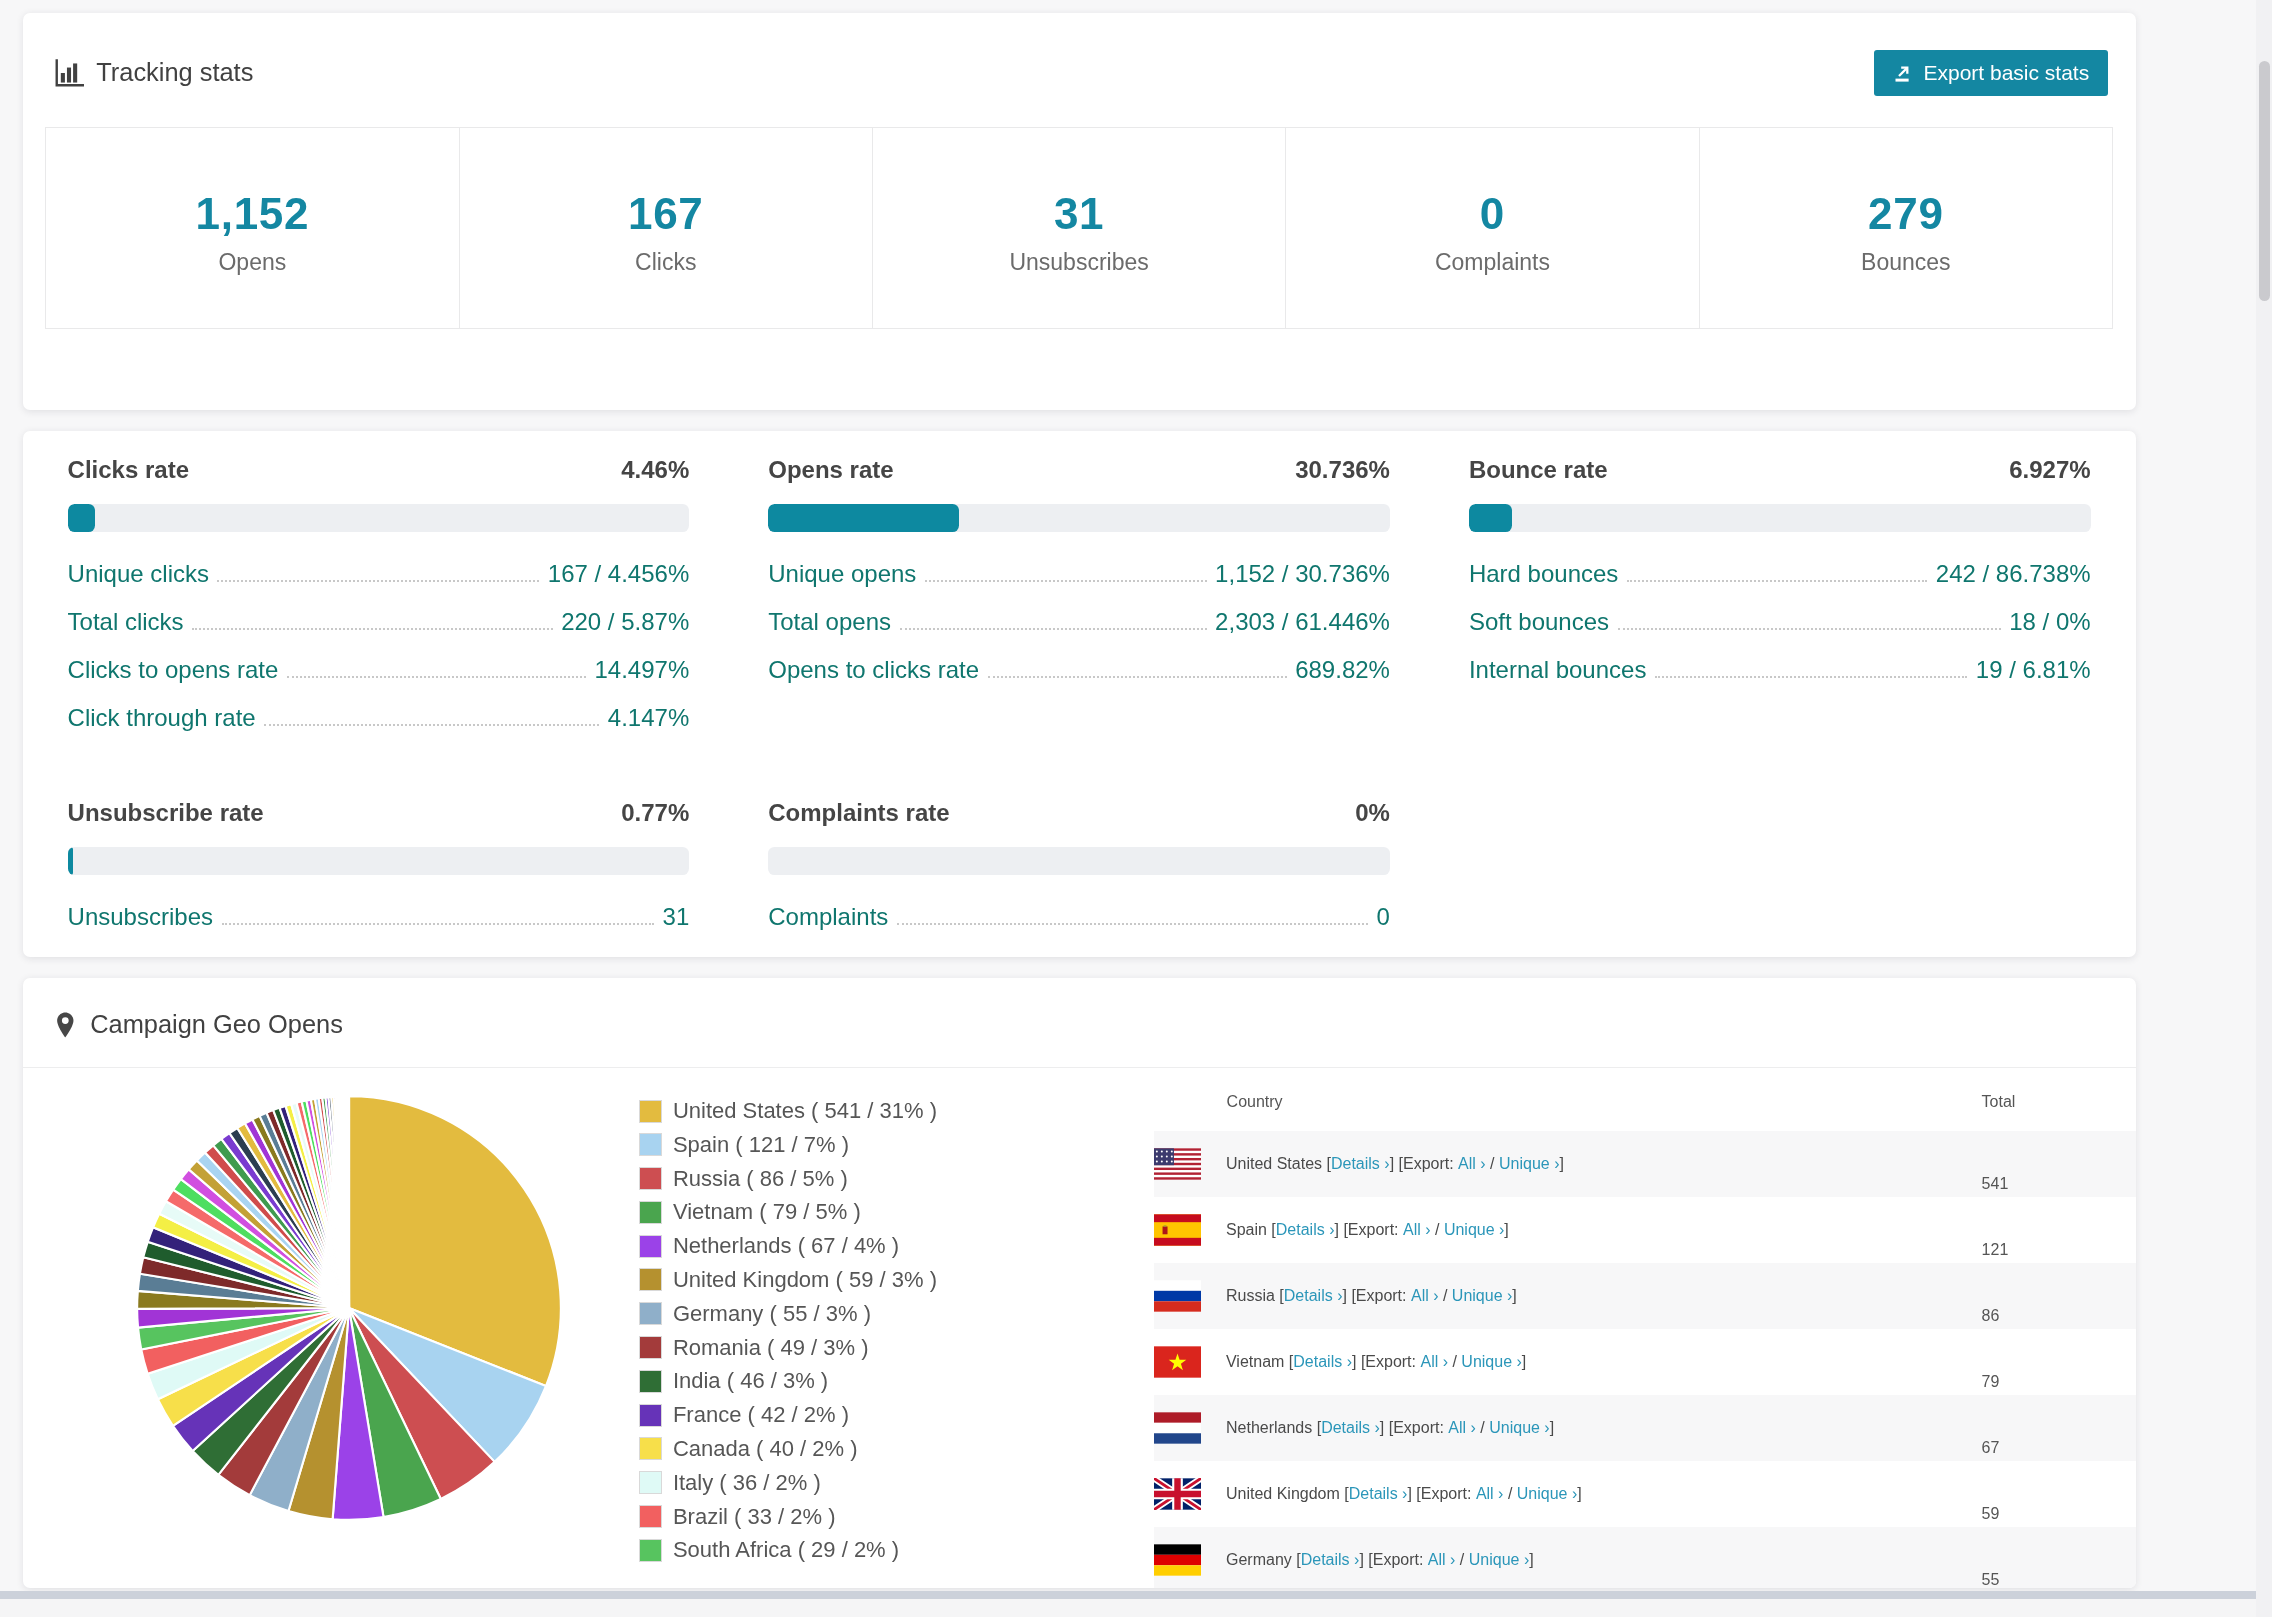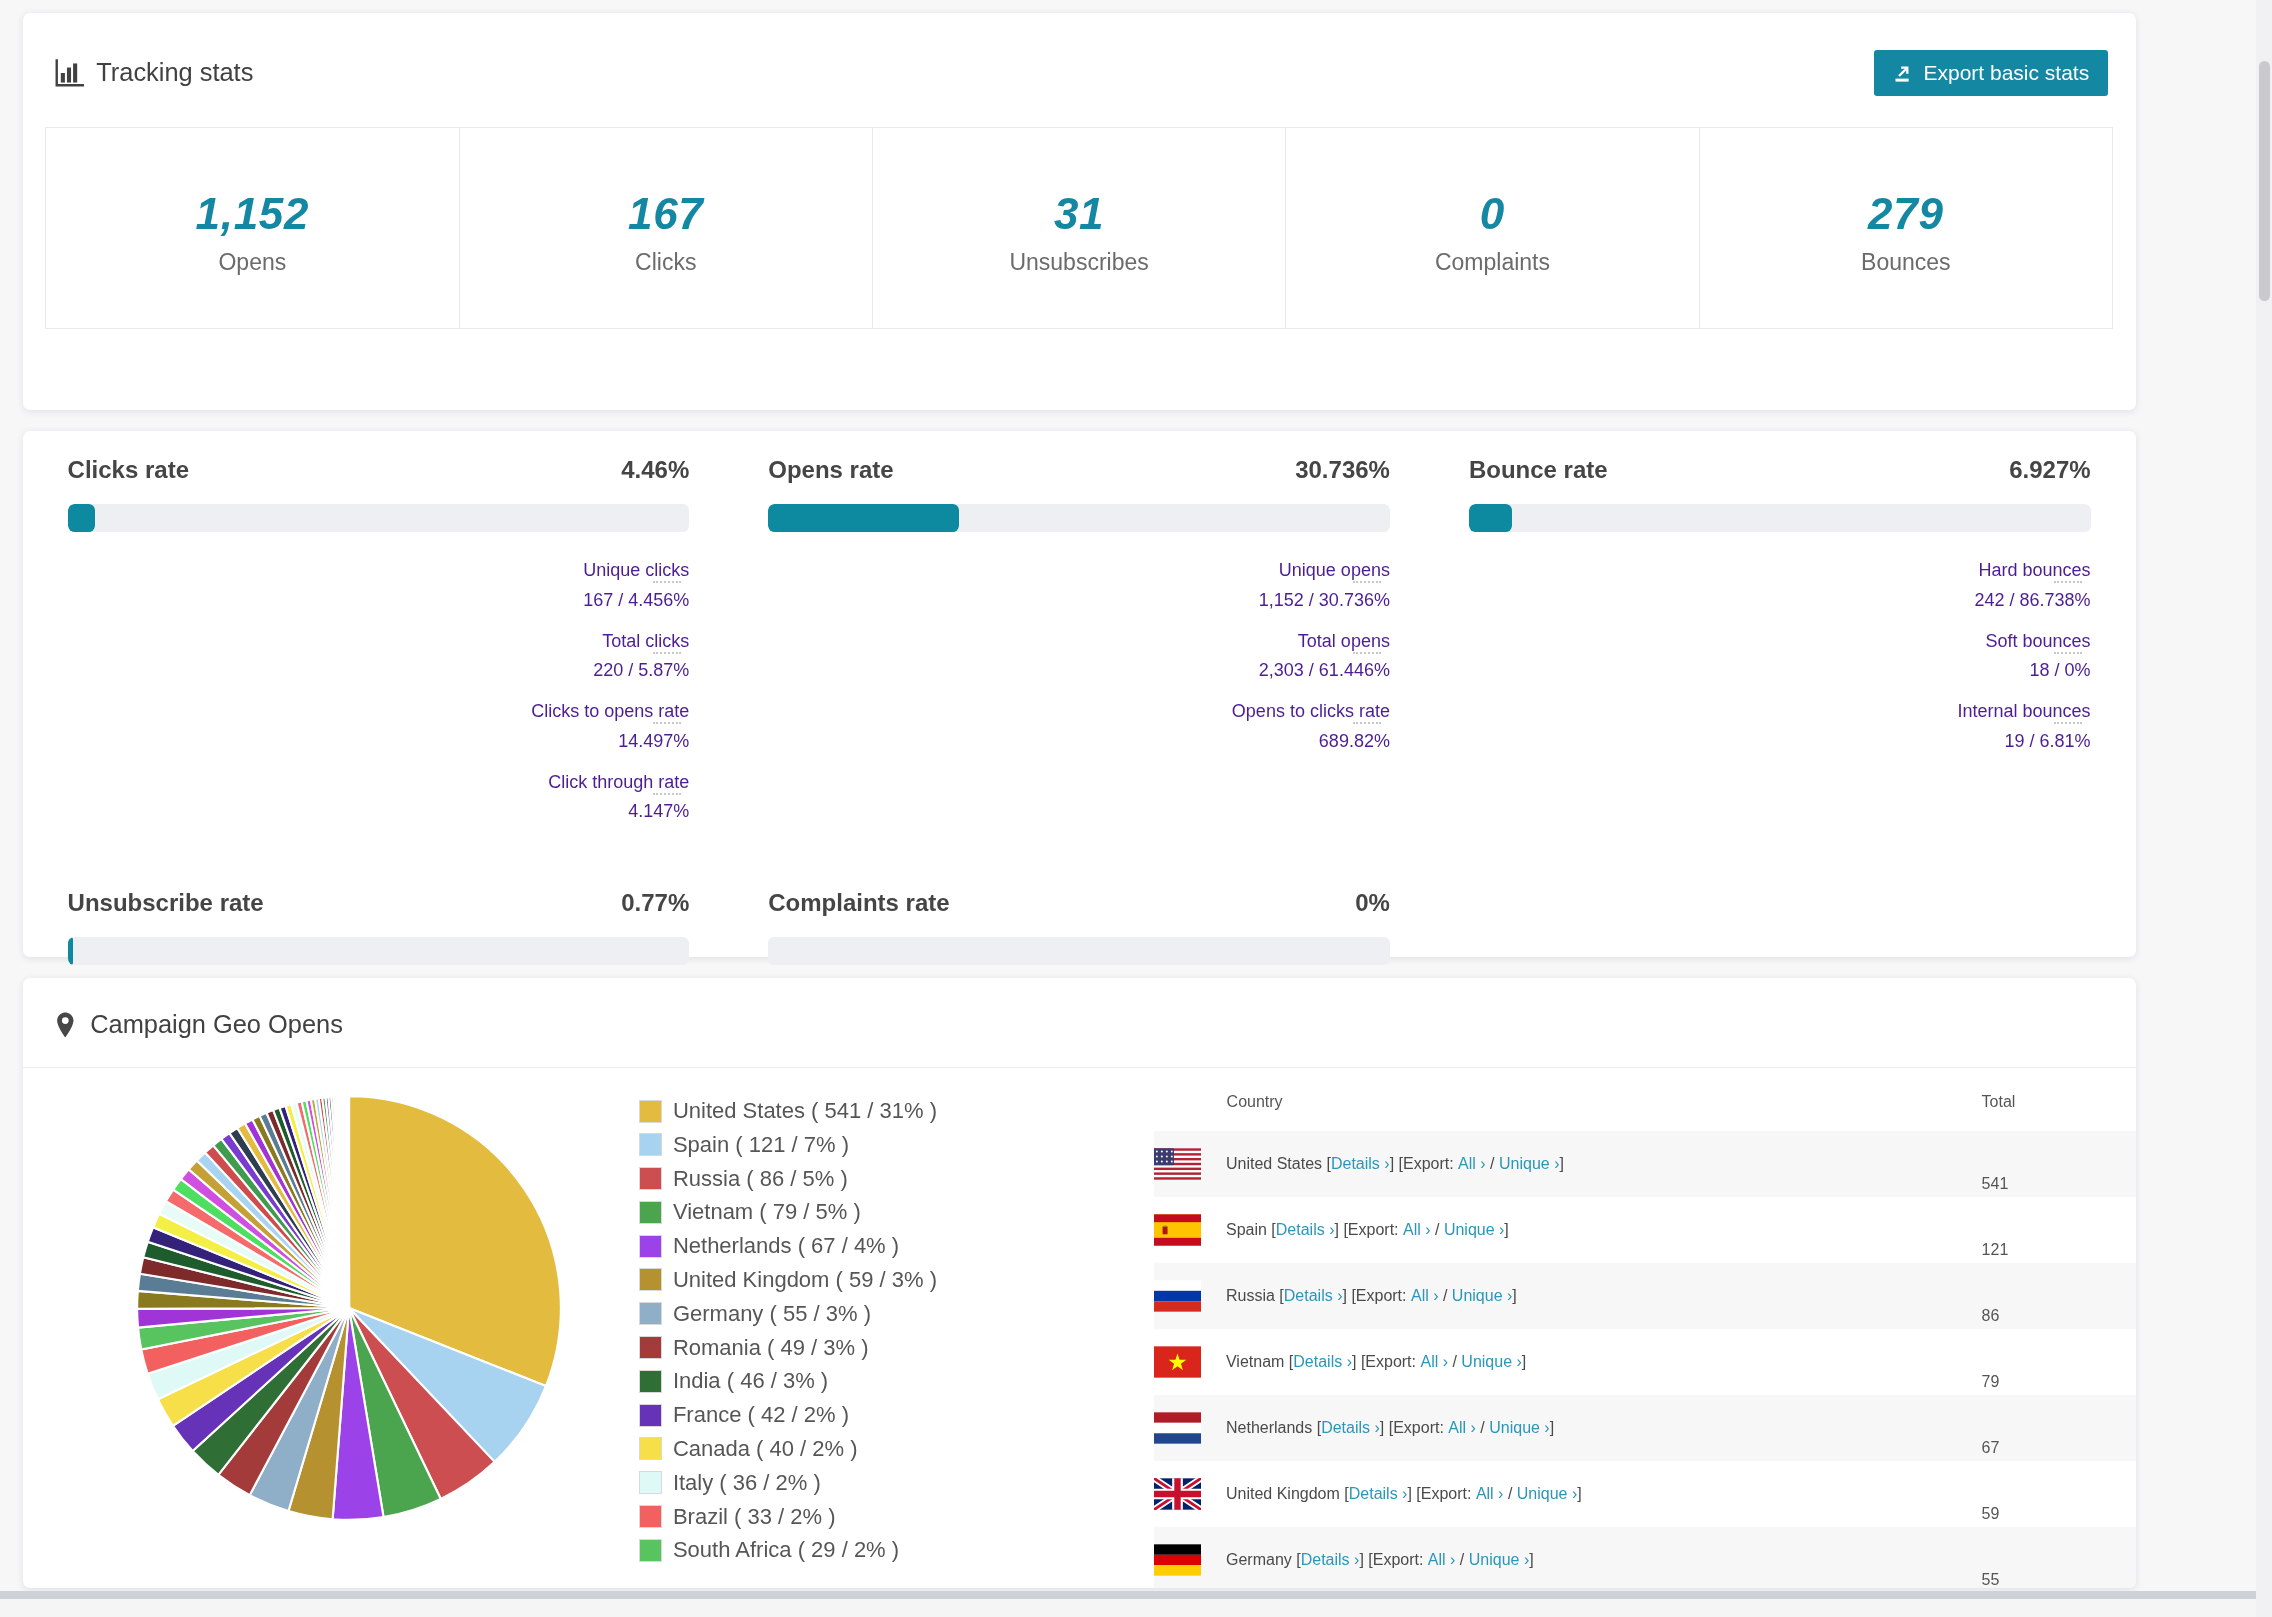--- a/index.html
+++ b/index.html
@@ -13,32 +13,32 @@
         box-shadow:0 1.4px 7px rgba(40,40,60,.10);}
   
   #card-tracking{top:12.7px;height:397px;padding:0;}
   .c1-header{display:flex;justify-content:space-between;align-items:center;padding:37px 28px 0 31px;}
   .c1-title{display:flex;align-items:center;gap:12.7px;font-size:25.4px;color:#414141;}
   .btn-export{display:flex;align-items:center;gap:10px;background:#1487a2;color:#fff;border:none;
     font-size:21px;padding:11.3px 18.4px;border-radius:3px;cursor:pointer;font-family:inherit;}
   .stats-strip{display:flex;margin:31px 22.6px 0 22.6px;border:0.7px solid #e9e9ea;height:200px;}
   .statbox{flex:1;border-right:0.7px solid #e9e9ea;text-align:center;padding-top:61px;}
   .statbox:last-child{border-right:none;}
-  .statnum{font-size:44px;font-weight:700;color:#1487a2;letter-spacing:0.7px;font-style:italic;}
+  .statnum{font-size:44px;font-weight:700;color:#1487a2;letter-spacing:0.7px;}
   .statlabel{font-size:23px;color:#6b6b6b;margin-top:10px;}
   
   #card-rates{top:431px;height:526px;padding:0;}
   .rates-grid{display:grid;grid-template-columns:1fr 1fr 1fr;column-gap:79px;row-gap:47px;
     padding:25.4px 45px 0 45px;}
   .rate-head{display:flex;justify-content:space-between;align-items:baseline;}
   .rate-title,.rate-value{font-size:24px;font-weight:700;color:#454545;text-align:right;}
   .bar-track{margin-top:20px;height:28px;background:#edeff2;border-radius:6.4px;overflow:hidden;}
   .bar-fill{height:100%;background:#0d89a0;border-radius:6.4px;}
   .rate-rows{margin-top:28px;}
-  .rrow{display:flex;align-items:flex-end;font-size:18px;color:#4c1d95;margin-bottom:20px;white-space:nowrap;flex-direction:column;}
+  .rrow{display:flex;align-items:flex-end;font-size:24px;color:#0f766e;margin-bottom:20px;white-space:nowrap;}
   .lead{flex:1;border-bottom:2.1px dotted #c8c8c8;margin:0 8.5px 6.4px 8.5px;min-width:28px;}
   
   #card-geo{top:978px;height:610px;overflow:hidden;}
   .geo-header{display:flex;align-items:center;gap:14px;padding:32px 28px 28px 31px;
     border-bottom:0.7px solid #ededee;font-size:25.4px;color:#414141;}
   .geo-content{display:flex;padding-top:14px;}
   .pie-wrap{margin-left:107px;flex:none;}
   .legend{flex:none;width:423px;margin-left:71px;margin-top:16px;list-style:none;padding:0;text-align:center;}
   .legend li{display:flex;align-items:center;gap:11.3px;font-size:22px;color:#565656;margin-bottom:7.8px;}
   .swatch{width:21px;height:21px;border:1.4px solid #d9d9d9;flex:none;display:inline-block;}

